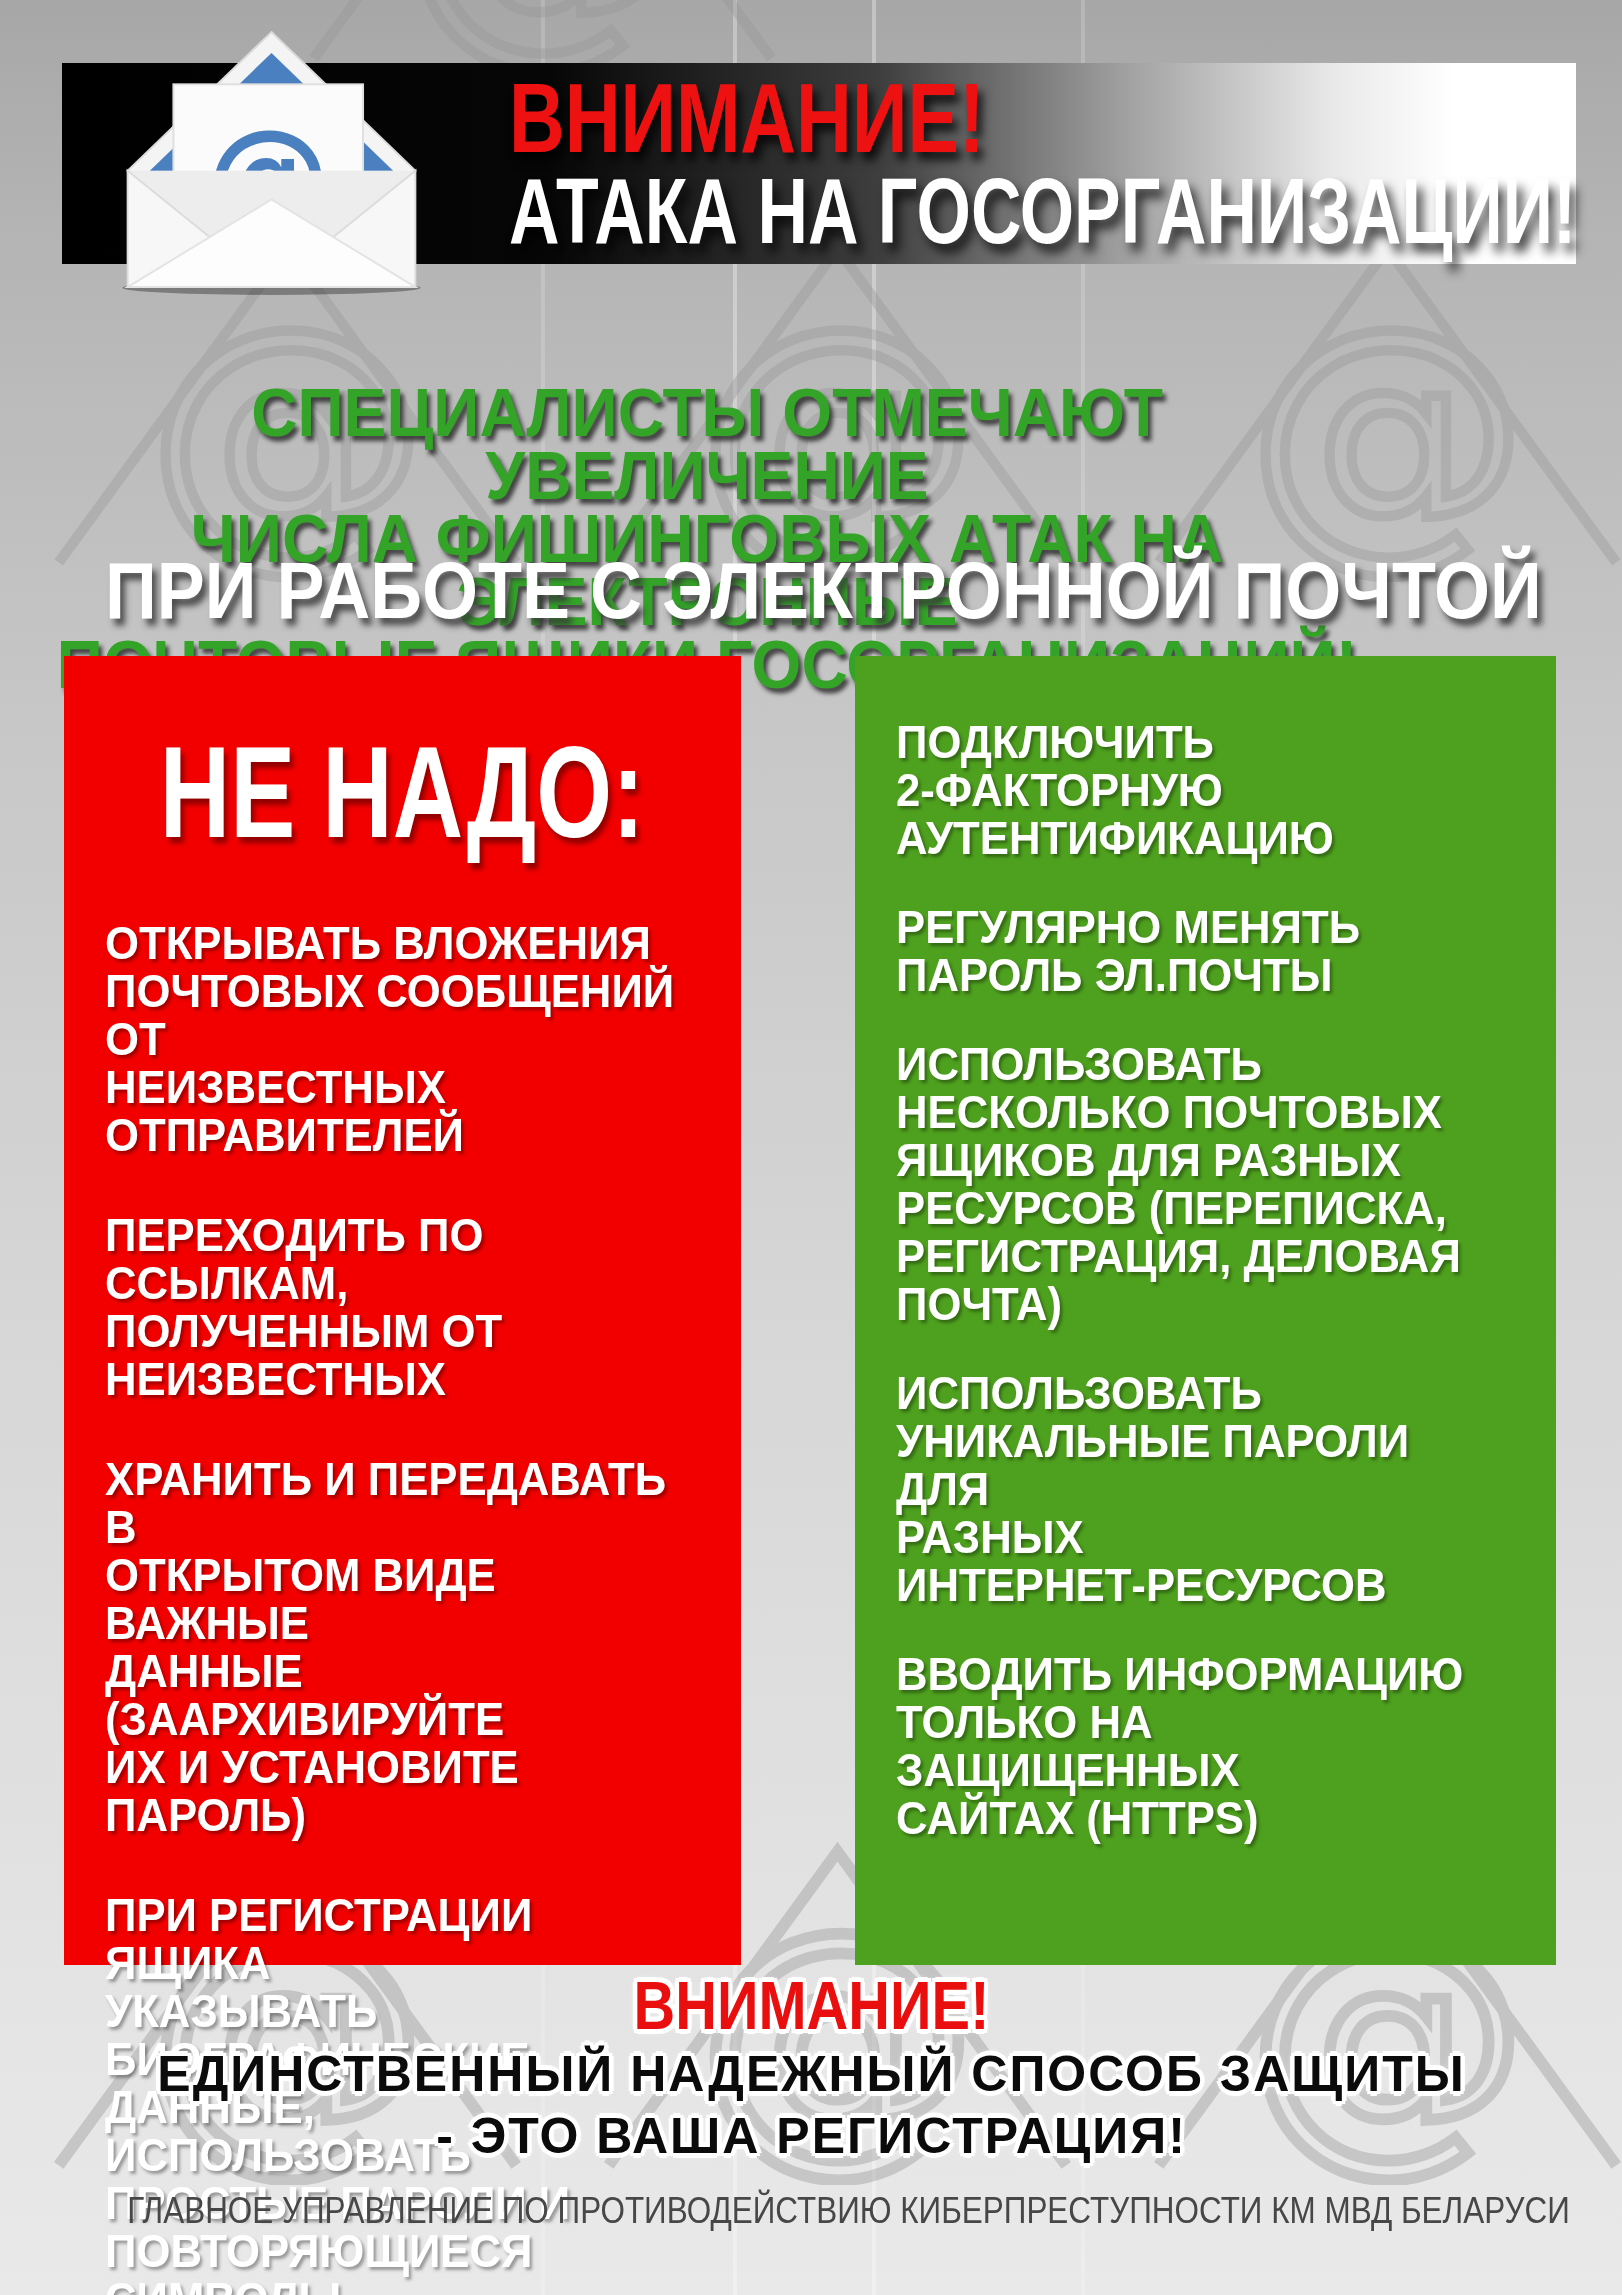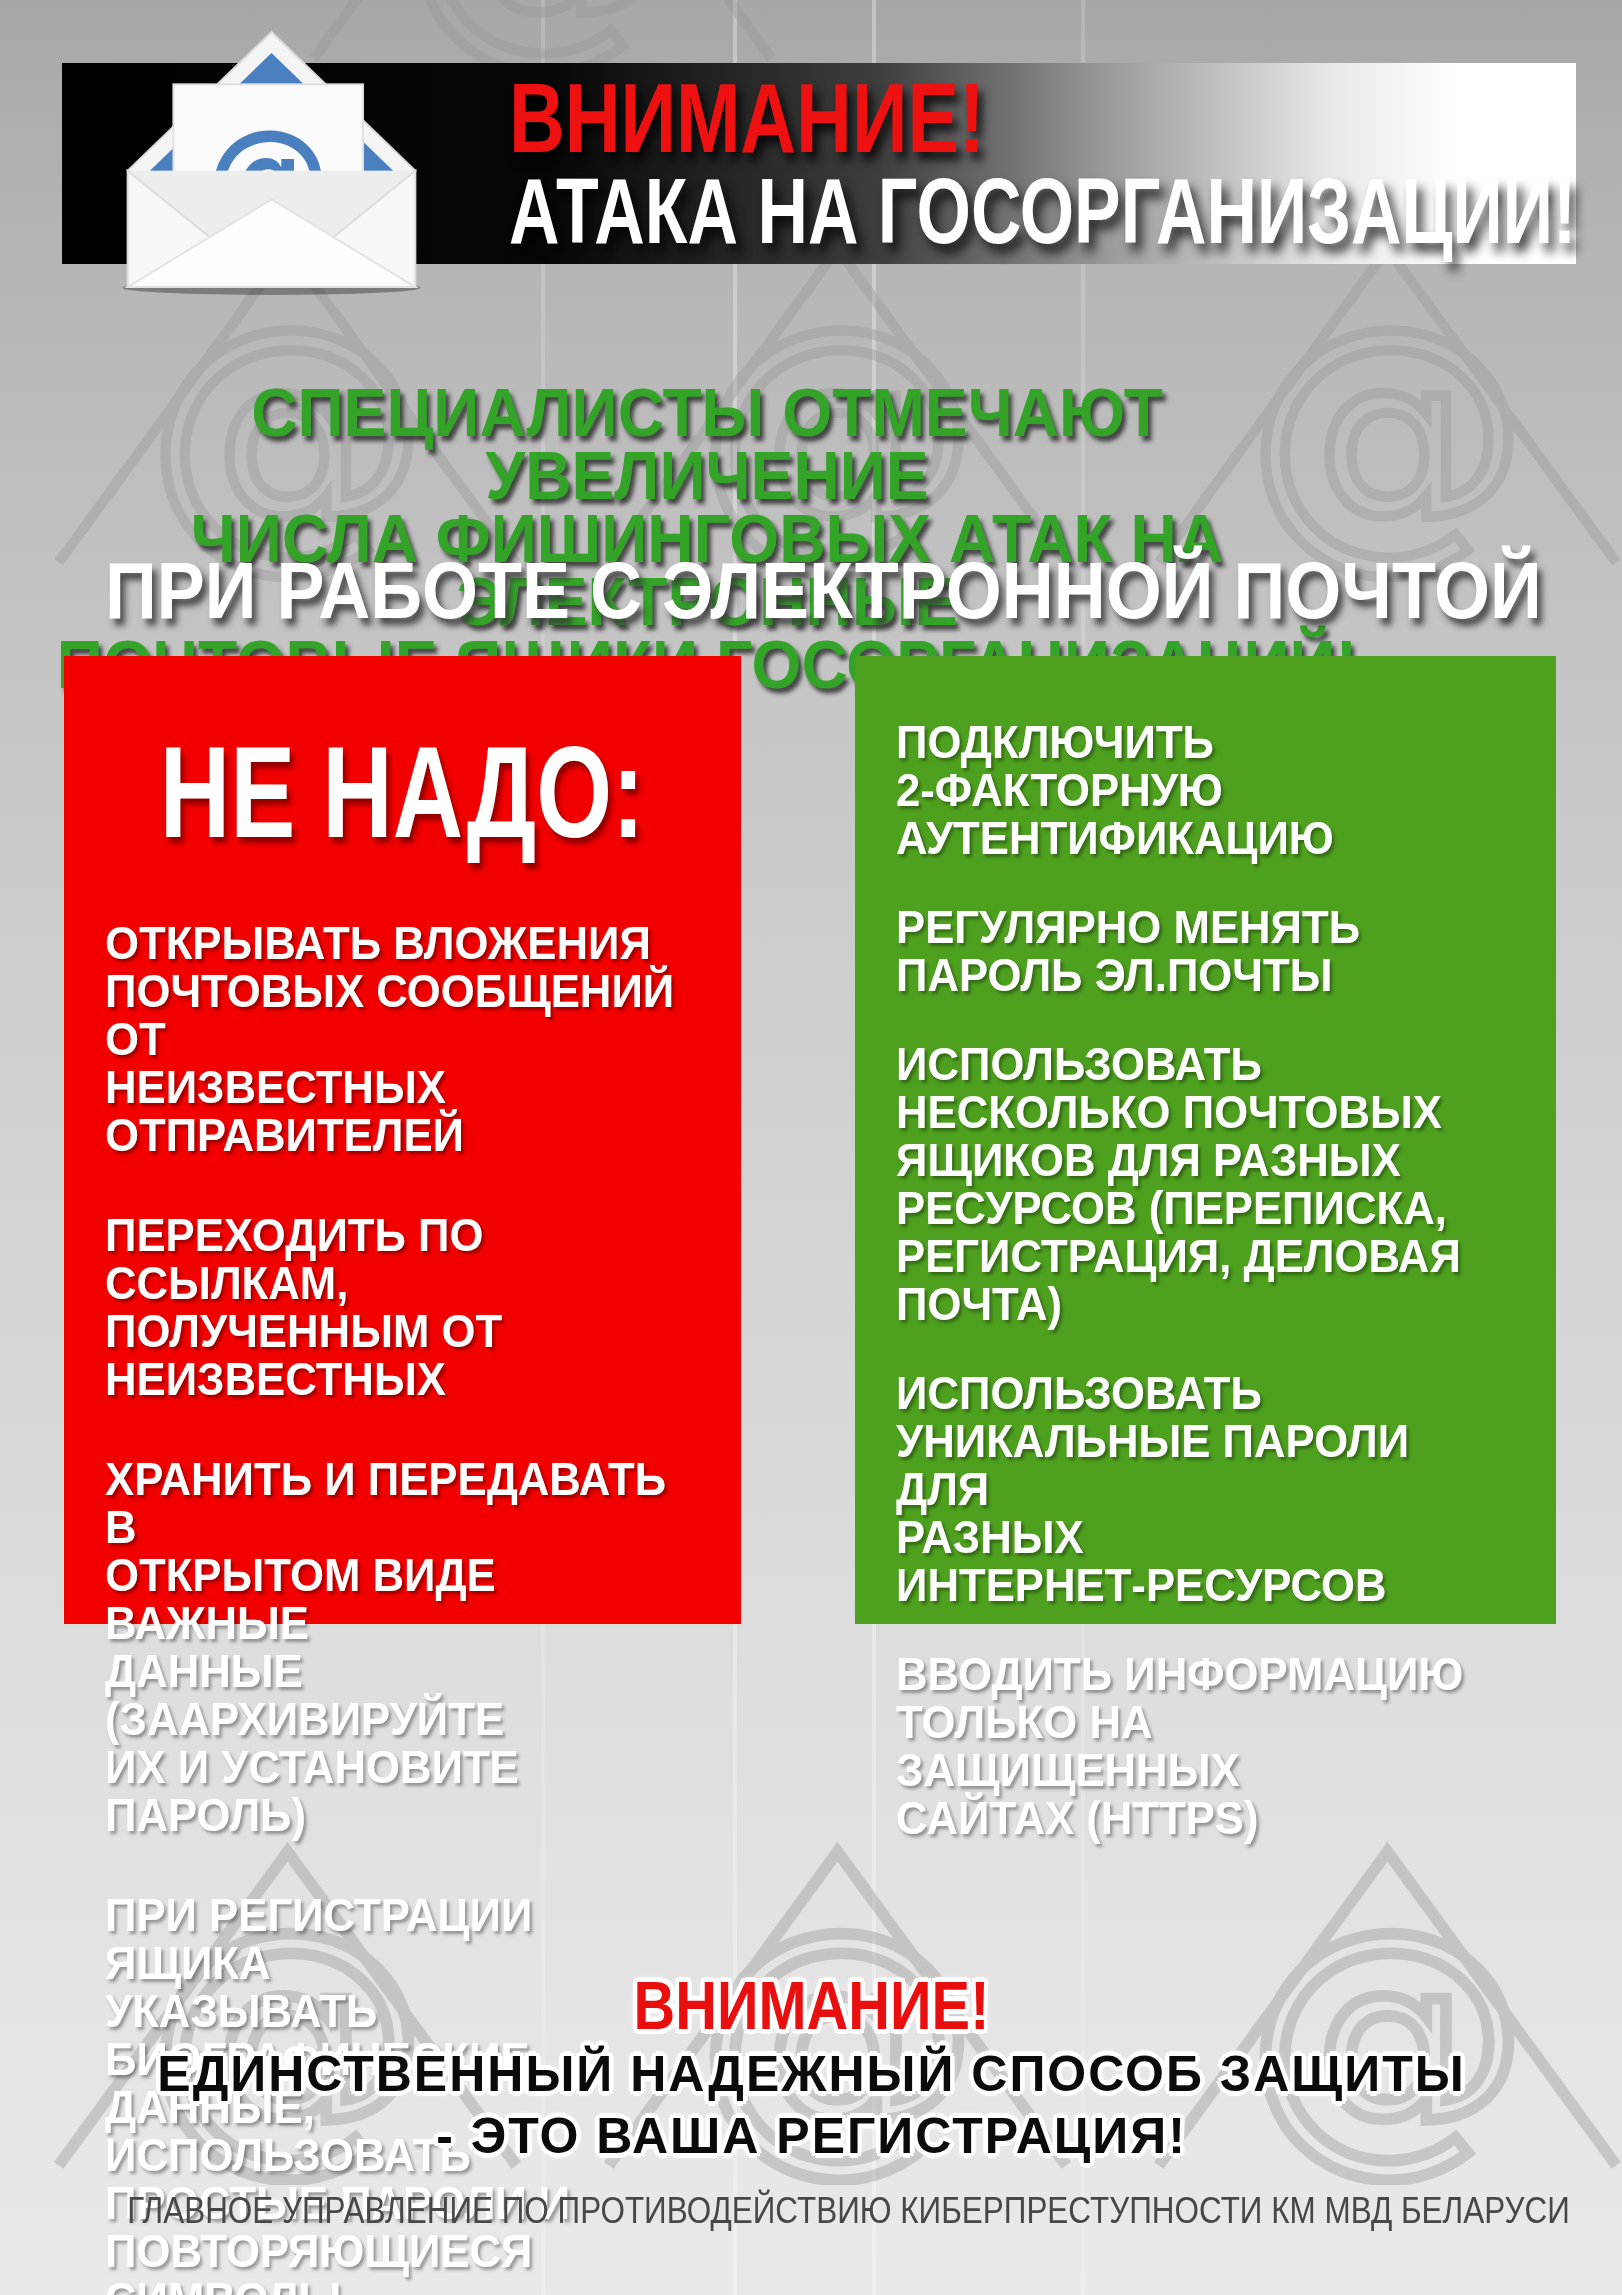--- a/index.html
+++ b/index.html
@@ -41,21 +41,21 @@
   }
   .intro .cx{display:block;transform:scaleX(.93);transform-origin:50% 0;
     text-shadow:3.9px 4.6px 4.6px rgba(25,25,25,.75);}
   .subtitle{
     position:absolute;left:0;top:551px;width:1623px;text-align:right;
     font-size:80px;line-height:1;font-weight:bold;color:#fff;
   }
   .subtitle .cx{display:block;transform:scaleX(.9);transform-origin:50% 0;
     text-shadow:5.2px 6.5px 6.5px rgba(55,55,55,.85);}
   
-  .box{position:absolute;top:656px;height:968px;}
+  .box{position:absolute;top:656px;height:1309px;}
   .box-dont{left:64px;width:677px;background:#f20000;}
   .box-do{left:855px;width:701px;background:#4ea11e;}
   .box h2{
     margin:71px 0 0;text-align:center;font-size:130px;line-height:1;font-weight:bold;color:#fff;
   }
   .box h2 span{display:inline-block;transform:scaleX(.75);transform-origin:50% 0;
     text-shadow:4.6px 5.9px 6.5px rgba(0,0,0,.4);white-space:nowrap;}
   .items{margin:62px 19.6px 0 41px;}
   .item{
     font-size:46px;line-height:48px;font-weight:bold;color:#fff;white-space:pre-line;

